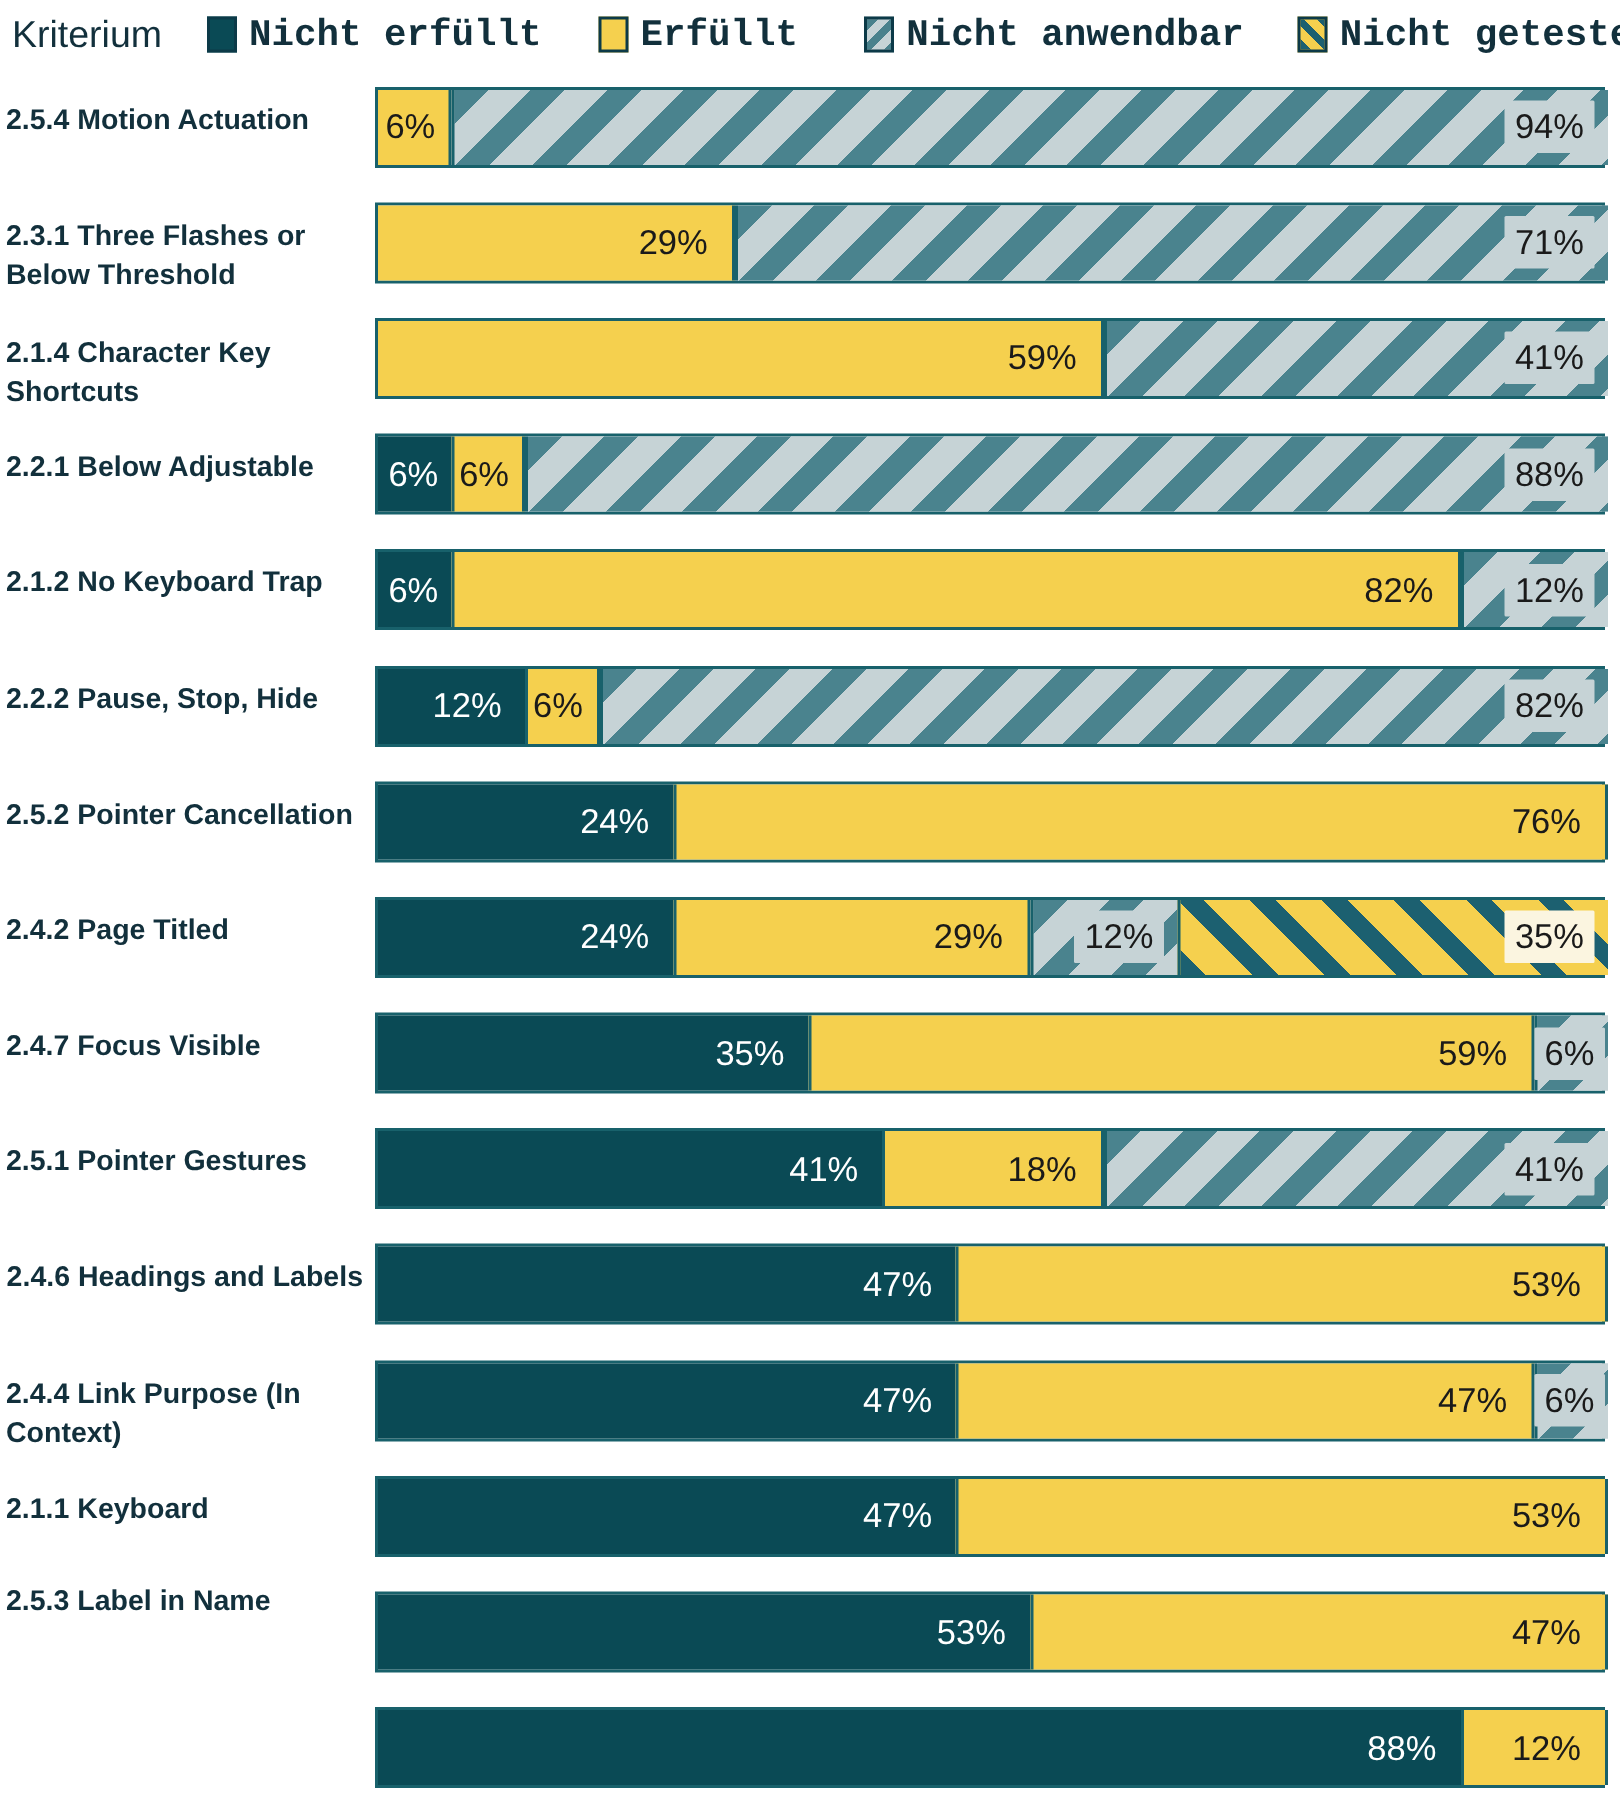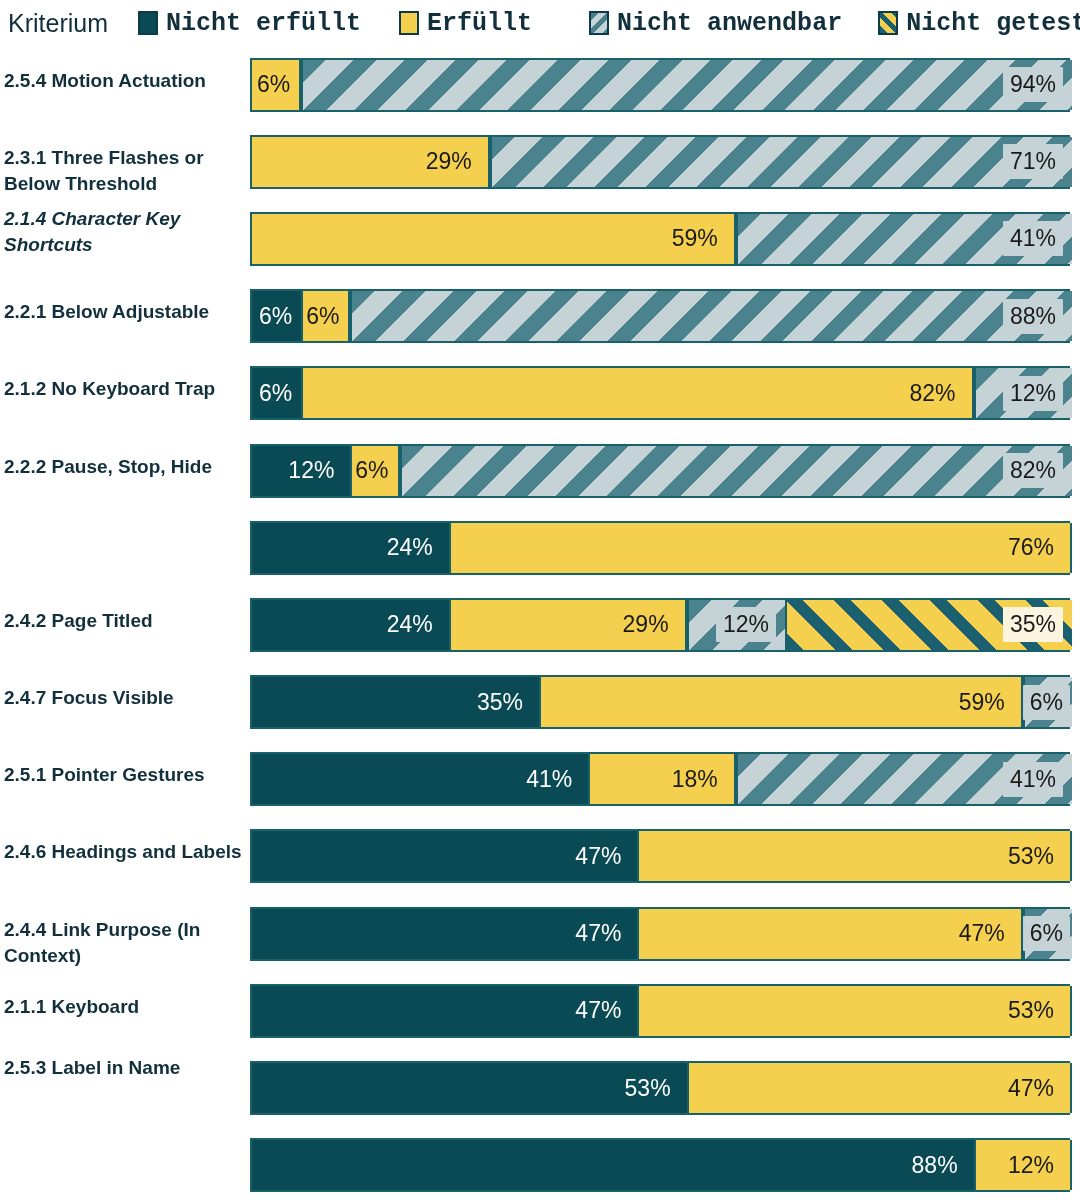--- a/index.html
+++ b/index.html
@@ -119,21 +119,21 @@
 <div id="legend">
   <span class="legend-title">Kriterium</span>
 <span class="legend-item" style="margin-left: 30px;">
       <span class="swatch sw-fail"></span>
       <span class="legend-label">Nicht erfüllt</span>
     </span>
     <span class="legend-item" style="margin-left: 38px;">
       <span class="swatch sw-pass"></span>
       <span class="legend-label">Erfüllt</span>
     </span>
-    <span class="legend-item" style="margin-left: 57px;">
+    <span class="legend-item" style="margin-left: 44px;">
       <span class="swatch sw-na"></span>
       <span class="legend-label">Nicht anwendbar</span>
     </span>
     <span class="legend-item" style="margin-left: 36px;">
       <span class="swatch sw-nt"></span>
       <span class="legend-label">Nicht getestet</span>
     </span>
   </div>
 
 <div id="rows">
@@ -153,21 +153,21 @@
       <div class="bar" style="height: 54px; top: 11.6px;">
         <div class="seg seg-pass" style="width: 237.8px;">
           <span class="val">29%</span>
         </div>
         <div class="seg seg-na" style="width: 582.2px;">
           <span class="val">71%</span>
         </div>
       </div>
     </div>
     <div class="row" style="height: 77.2px;">
-      <div class="row-label" style="top: 6px; font-style: italic;">2.1.4 Character Key Shortcuts</div>
+      <div class="row-label" style="top: 23px;">2.1.4 Character Key Shortcuts</div>
       <div class="bar" style="height: 54px; top: 11.6px;">
         <div class="seg seg-pass" style="width: 483.8px;">
           <span class="val">59%</span>
         </div>
         <div class="seg seg-na" style="width: 336.2px;">
           <span class="val">41%</span>
         </div>
       </div>
     </div>
     <div class="row" style="height: 77.2px;">
@@ -206,20 +206,21 @@
         </div>
         <div class="seg seg-pass narrow" style="width: 49.2px;">
           <span class="val">6%</span>
         </div>
         <div class="seg seg-na" style="width: 672.4px;">
           <span class="val">82%</span>
         </div>
       </div>
     </div>
     <div class="row" style="height: 77.2px;">
+      <div class="row-label" style="top: 21.6px;">2.5.2 Pointer Cancellation</div>
       <div class="bar" style="height: 54px; top: 11.6px;">
         <div class="seg seg-fail" style="width: 196.8px;">
           <span class="val">24%</span>
         </div>
         <div class="seg seg-pass" style="width: 623.2px;">
           <span class="val">76%</span>
         </div>
       </div>
     </div>
     <div class="row" style="height: 77.2px;">
@@ -261,21 +262,21 @@
         </div>
         <div class="seg seg-pass" style="width: 147.6px; text-align: center;">
           <span class="val">18%</span>
         </div>
         <div class="seg seg-na" style="width: 336.2px;">
           <span class="val">41%</span>
         </div>
       </div>
     </div>
     <div class="row" style="height: 77.2px;">
-      <div class="row-label" style="top: 21.6px;">2.4.6 Headings and Labels</div>
+      <div class="row-label" style="top: 21.6px; text-align: right;">2.4.6 Headings and Labels</div>
       <div class="bar" style="height: 54px; top: 11.6px;">
         <div class="seg seg-fail" style="width: 385.4px;">
           <span class="val">47%</span>
         </div>
         <div class="seg seg-pass" style="width: 434.6px;">
           <span class="val">53%</span>
         </div>
       </div>
     </div>
     <div class="row" style="height: 77.2px;">

